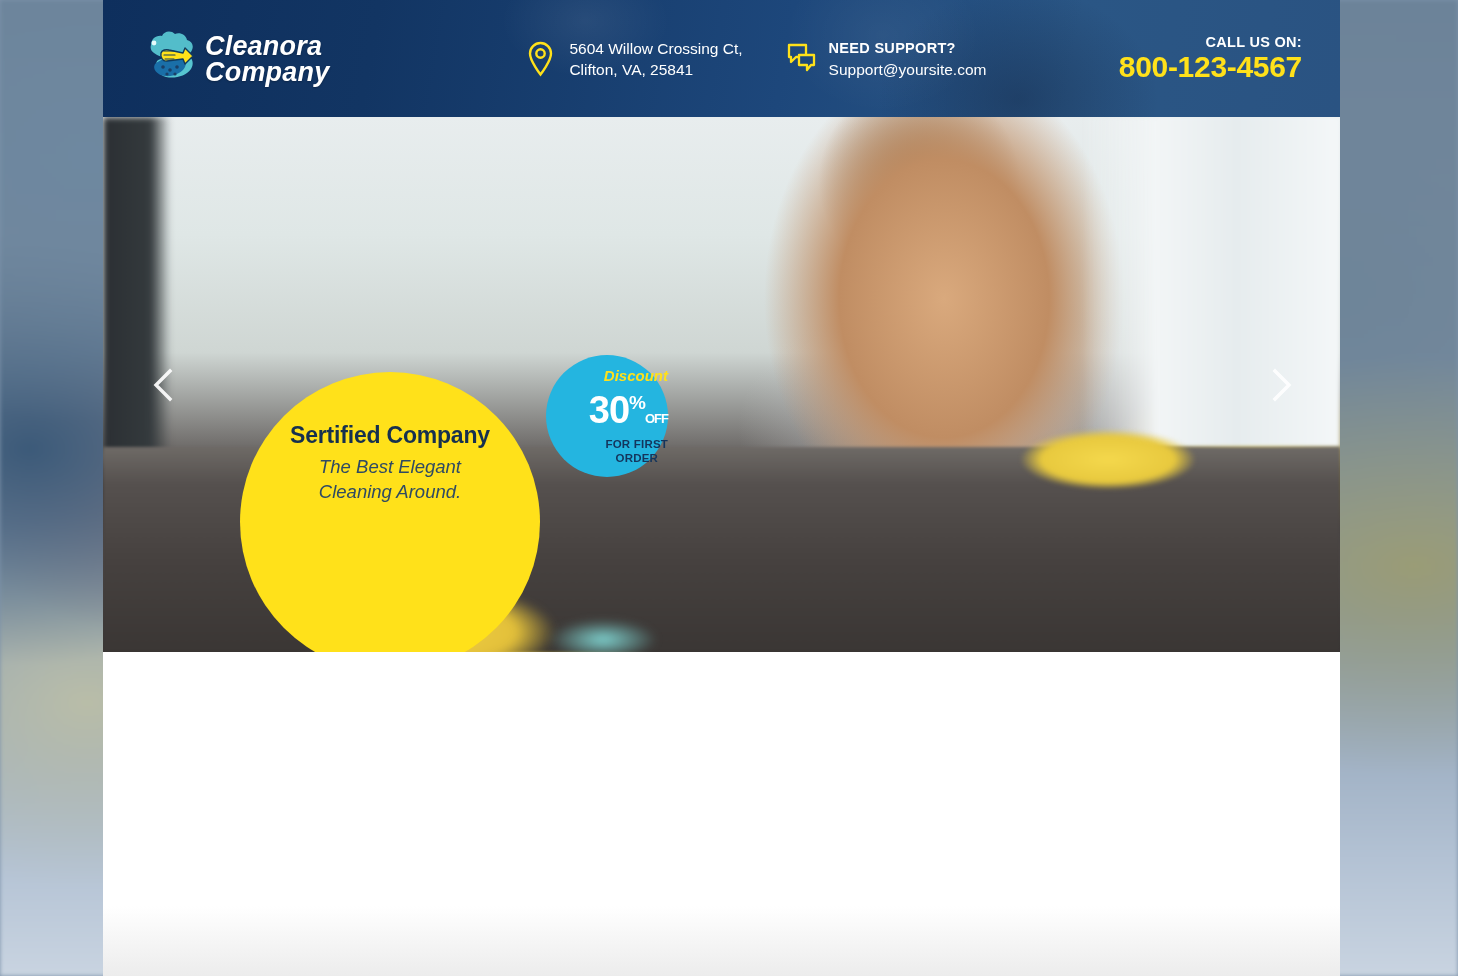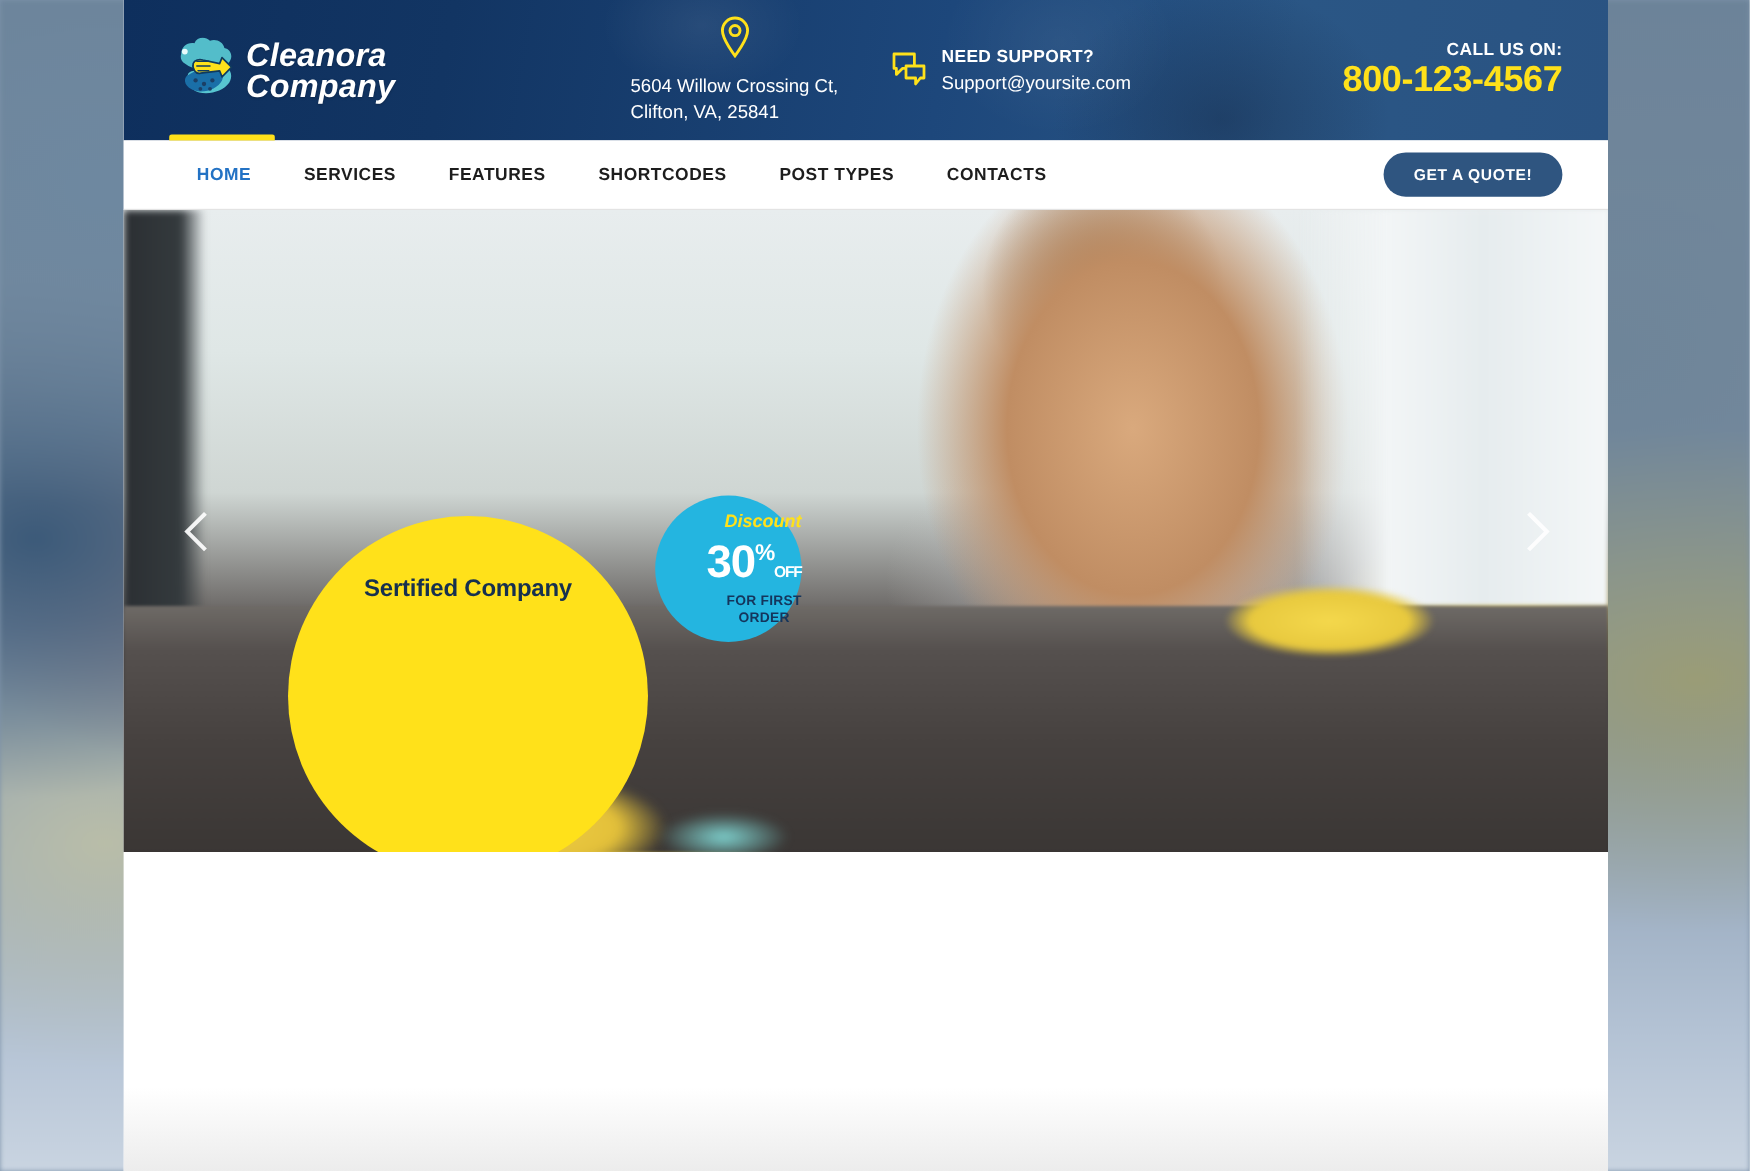--- a/index.html
+++ b/index.html
@@ -48,21 +48,21 @@
   }
   .logo-wrap{ display:flex; align-items:center; margin-left:38px; gap:0; }
   .logo-mark{ width:64px; height:56px; flex:0 0 64px; }
   .logo-text{
     color:#fff; font-weight:bold; font-style:italic;
     font-size:27px; line-height:26px; letter-spacing:.2px;
     text-shadow:0 1px 2px rgba(0,0,0,.25);
   }
 
   .contact-group{ display:flex; align-items:center; gap:13px; }
-  .contact-group.addr{ margin-left:196px;flex-direction:column; }
+  .contact-group.addr{ margin-left:196px; }
   .contact-group.sup{ margin-left:42px; }
   .contact-ico{ width:31px; height:36px; flex:none; }
   .contact-lines{ color:#fff; font-size:15.5px; line-height:21px; }
   .contact-lines .strong{ font-weight:bold; font-size:14.5px; letter-spacing:.3px; }
 
   .callus{ margin-left:auto; margin-right:38px; text-align:left; }
   .callus .lbl{ color:#fff; font-weight:bold; font-size:14.5px; letter-spacing:.3px;text-align:right; }
   .callus .num{ color:#ffe11a; font-weight:bold; font-size:30px; line-height:34px; letter-spacing:-.3px; }
 
   
@@ -141,21 +141,21 @@
   .arrow.right{ right:38px; }
 
   .hero-circle{
     position:absolute; left:137px; top:255px;
     width:300px; height:300px; border-radius:50%;
     background:#ffe11a;
     display:flex; flex-direction:column; align-items:center;
     padding-top:50px;
   }
   .hero-title{
-    color:#16304f; font-weight:bold; font-size:20px; letter-spacing:-.2px;
+    color:#16304f; font-weight:bold; font-size:23px; letter-spacing:-.2px;
     text-align:center;
   }
   .hero-sub{
     color:#2f4a63; font-style:italic; font-size:18.5px; line-height:25px;
     text-align:center; margin-top:5px; max-width:215px;
   }
   .book-btn{
     margin-top:25px; background:#1a56b0; color:#fff;
     font-weight:bold; font-size:12.5px; letter-spacing:.5px;
     padding:12px 27px; border-radius:22px; border:none; cursor:pointer;
@@ -229,32 +229,20 @@
         <span>Support@yoursite.com</span>
       </span>
     </div>
 
     <div class="callus">
       <div class="lbl">CALL US ON:</div>
       <div class="num">800-123-4567</div>
     </div>
   </div>
 
-  <div class="nav">
-    <div class="nav-tabmark"></div>
-    <div class="nav-items">
-      <span class="nav-item active">HOME</span>
-      <span class="nav-item">SERVICES</span>
-      <span class="nav-item">FEATURES</span>
-      <span class="nav-item">SHORTCODES</span>
-      <span class="nav-item">POST TYPES</span>
-      <span class="nav-item">CONTACTS</span>
-    </div>
-    <button class="quote-btn">GET A QUOTE!</button>
-  </div>
 
   <div class="hero">
     <div class="hero-col-dark"></div>
     <div class="hero-window"></div>
     <div class="hero-table"></div>
     <div class="hero-glove-r"></div>
     <div class="hero-glove-l"></div>
     <div class="hero-cloth"></div>
 
     <span class="arrow left">
@@ -263,20 +251,21 @@
       </svg>
     </span>
     <span class="arrow right">
       <svg viewBox="0 0 44 44" width="44" height="44">
         <path d="M17 8 L31 22 L17 36" fill="none" stroke="#fff" stroke-width="3.4" stroke-linecap="square"></path>
       </svg>
     </span>
 
     <div class="hero-circle">
       <div class="hero-title">Sertified Company</div>
+      <div class="hero-sub">The Best Elegant Cleaning Around.</div>
     </div>
 
     <div class="badge">
       <div class="d">Discount</div>
       <div class="big">
         <span>30</span><sup>%</sup><span class="off">OFF</span>
       </div>
       <div class="fo">
         <span>FOR FIRST</span><br>
         <span>ORDER</span>

